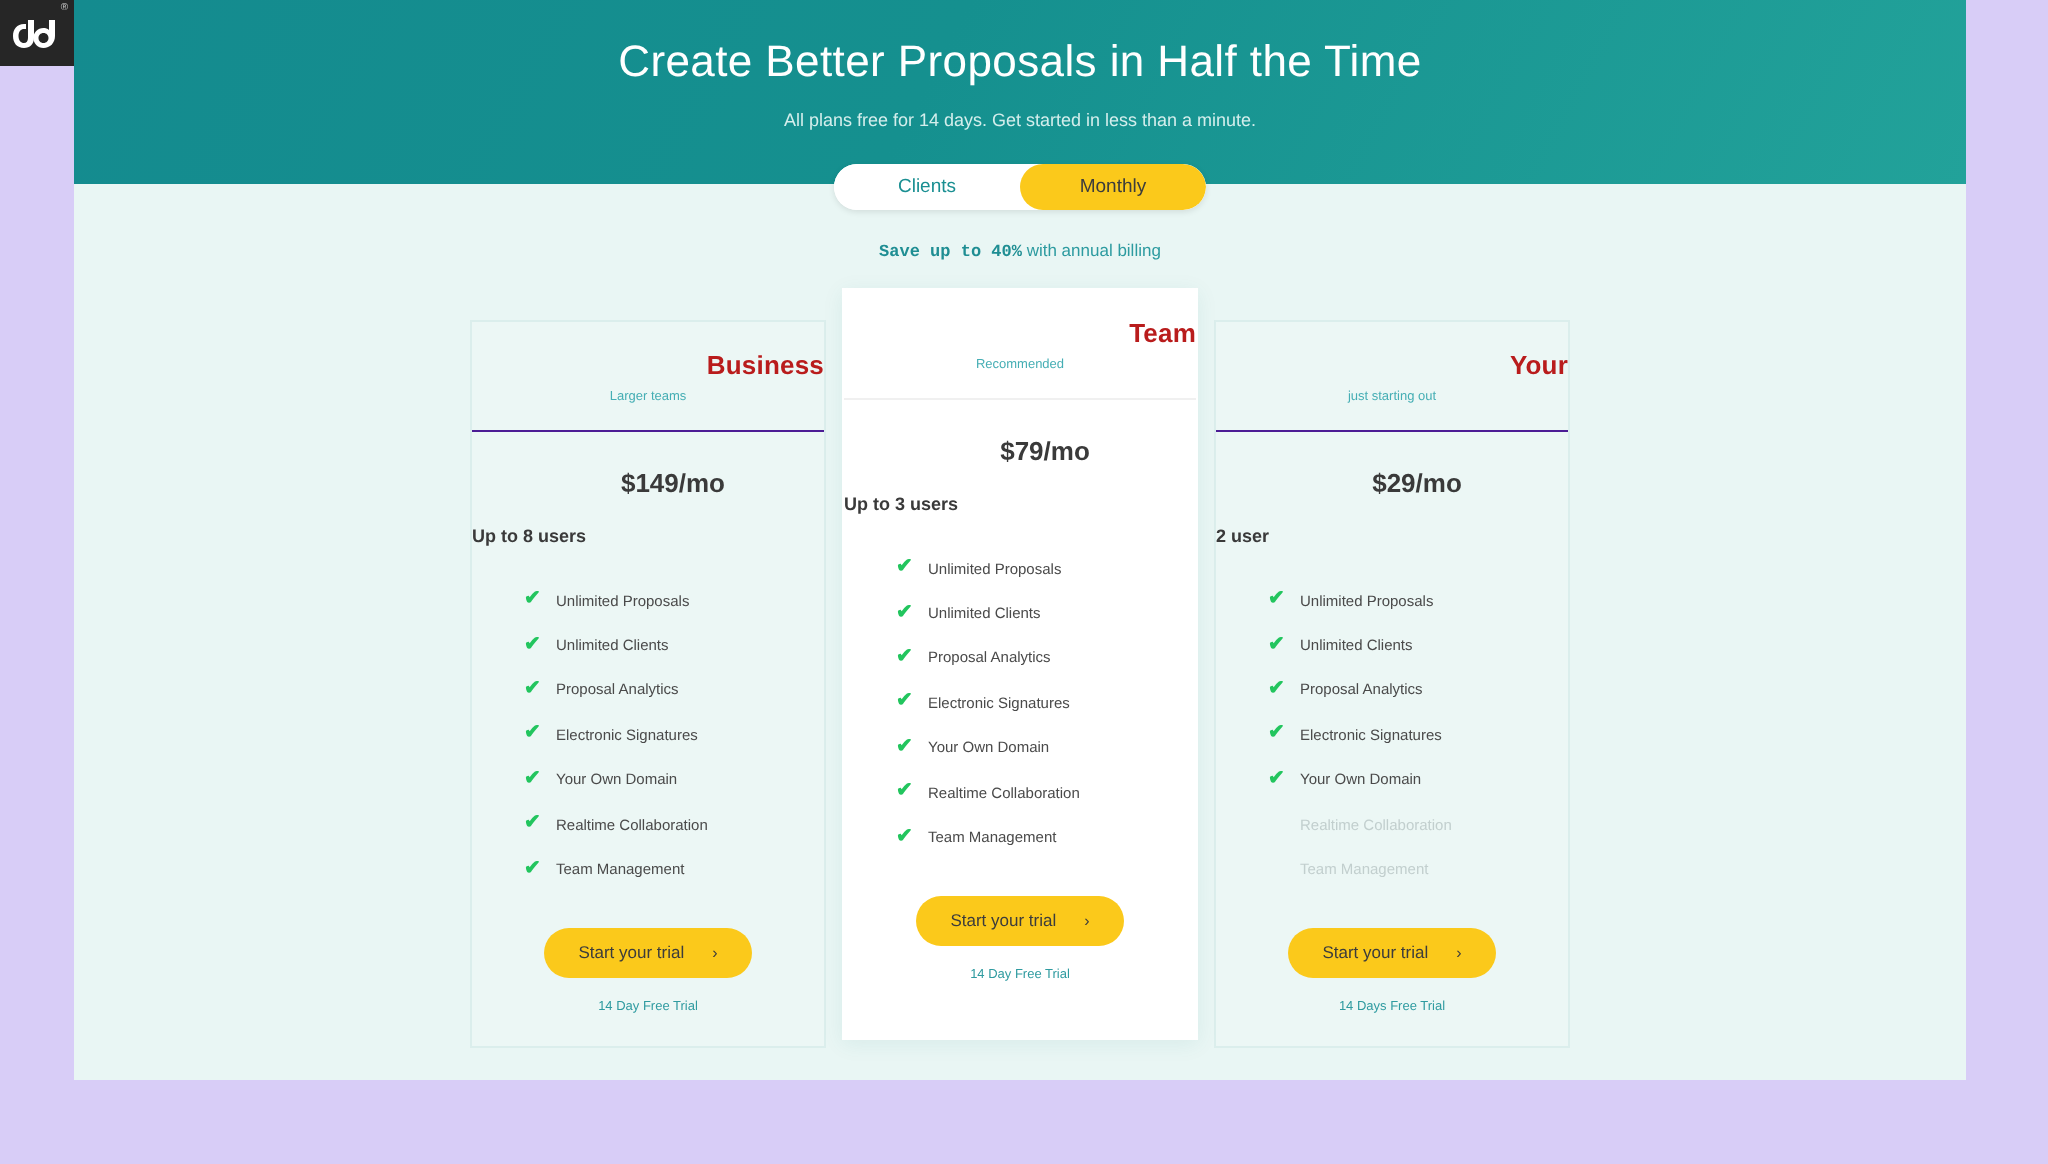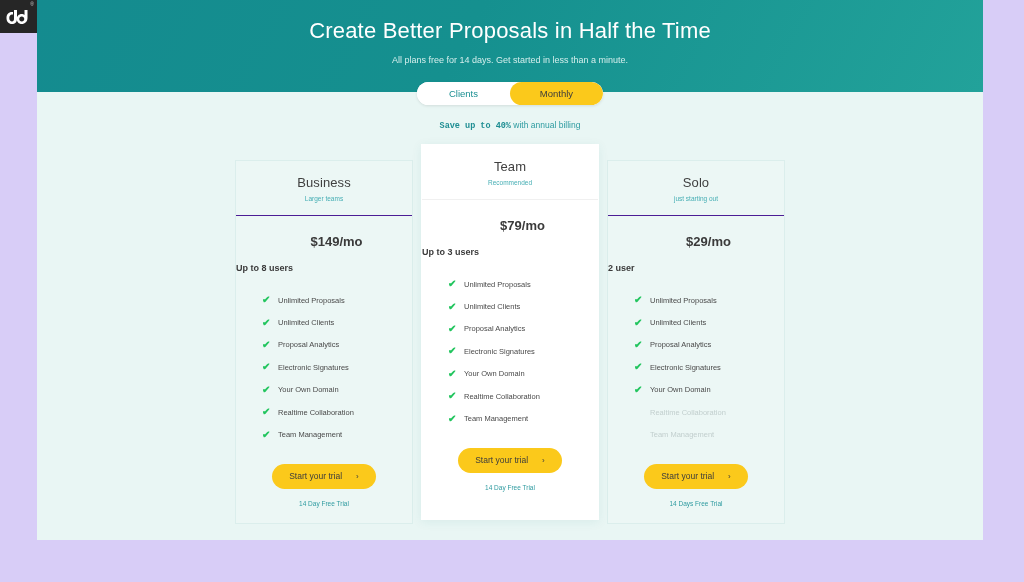--- a/index.html
+++ b/index.html
@@ -155,23 +155,24 @@
 
   .card-head {
     text-align: center;
     padding: 14px 0 13px;
     border-bottom: 1px solid #4c1d95;
   }
   .card.featured .card-head { border-bottom: 1px solid #f0f0f0; }
 
   .plan-name {
     font-size: 13px;
-    font-weight: 400;
-    color: #404040;
+    font-weight: 700;
+    color: #b91c1c;
     letter-spacing: .1px;
+    text-align: right;
   }
   .plan-tag {
     margin-top: 5px;
     font-size: 6.5px;
     color: #45aeb4;
   }
 
   .card-price {
     text-align: center;
     padding-top: 18px;
@@ -353,21 +354,21 @@
           </li>
         </ul>
         <div class="cta-wrap"><button class="cta">
             <span>Start your trial</span>
             <span class="arrow">›</span>
           </button></div>
         <div class="trial-note">14 Day Free Trial</div>
       </div>
       <div class="card">
         <div class="card-head">
-          <div class="plan-name">Solo</div>
+          <div class="plan-name">Your</div>
           <div class="plan-tag">just starting out</div>
         </div>
         <div class="card-price">$29/mo</div>
         <div class="card-seats">2 user</div>
         <ul class="features">
           <li class="feature">
             <span class="tick">✔</span>
             <span class="ftext">Unlimited Proposals</span>
           </li>
           <li class="feature">

